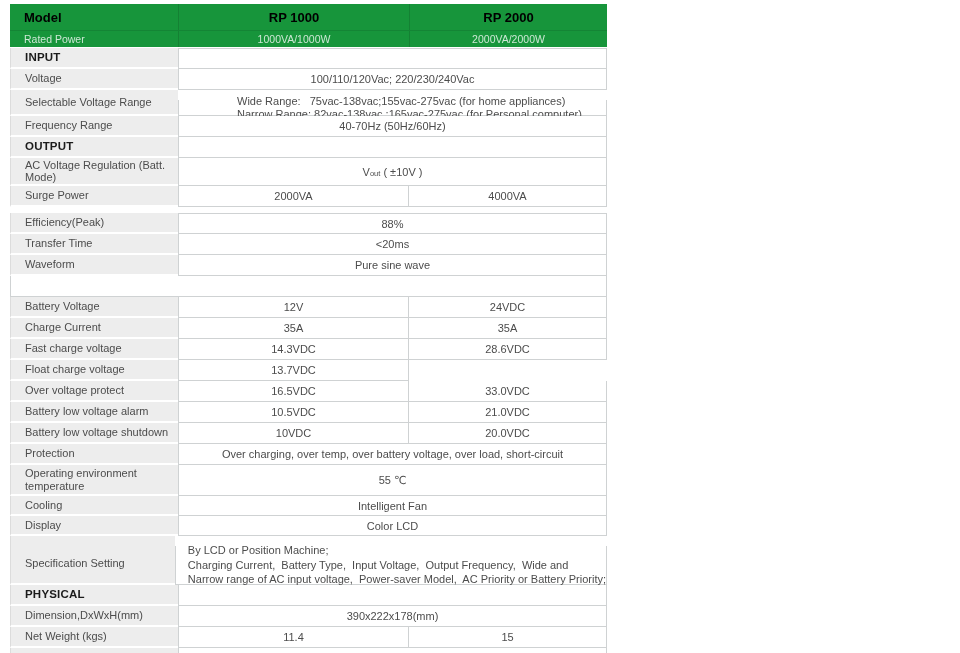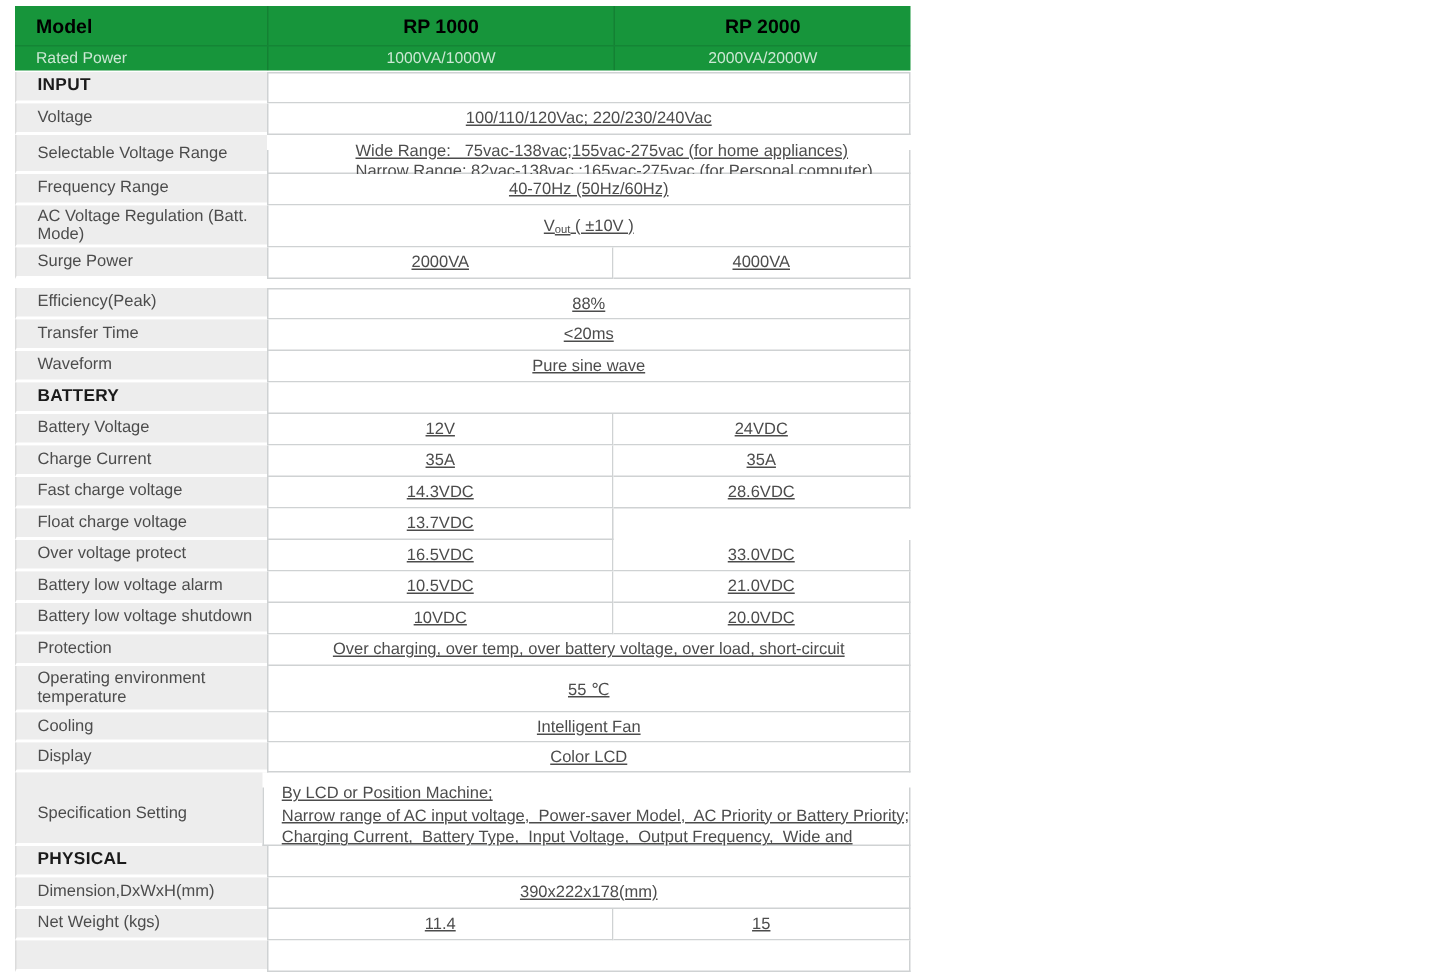--- a/index.html
+++ b/index.html
@@ -35,21 +35,21 @@
     display:flex; align-items:center;
     padding:1px 8px 1px 14px;
     font-size:11px; line-height:12.5px; color:#4c4c4c;
   }
   .section-label { font-weight:bold; font-size:11.5px; color:#1b1b1b; letter-spacing:0.2px; }
 
   .value {
     background:#ffffff;
     border-right:1px solid #cfd2d3; border-bottom:1px solid #cfd2d3;
     display:flex; align-items:center; justify-content:center;
-    font-size:11px; color:#4c4c4c; text-align:center;text-decoration:underline;
+    font-size:11px; color:#4c4c4c; text-align:center;
   }
   .vfirst { border-left:1px solid #cfd2d3; }
   .vfull  { flex:1; }
   .v1 { width:231px; flex:none; }
   .v2 { flex:1; }
   .bt { border-top:1px solid #cfd2d3; }
 
   .multiline { flex-direction:column; justify-content:center; align-items:flex-start; font-size:11px; line-height:13px;margin-top:10px; }
   .ml-center { padding-left:58px; }
   .ml-left   { padding-left:12px; line-height:14.5px; }
@@ -90,20 +90,24 @@
       <div class="value vfull vfirst multiline ml-center">
         <span class="pre">Wide Range:   75vac-138vac;155vac-275vac (for home appliances)</span>
         <span class="pre">Narrow Range: 82vac-138vac ;165vac-275vac (for Personal computer)</span>
       </div>
     </div>
     <div class="row h21">
       <div class="label">Frequency Range</div>
       <div class="value vfull vfirst">40-70Hz (50Hz/60Hz)</div>
     </div>
 
+    <div class="row h21">
+      <div class="label section-label">OUTPUT</div>
+      <div class="value vfull vfirst"></div>
+    </div>
     <div class="row h28">
       <div class="label">AC Voltage Regulation (Batt. Mode)</div>
       <div class="value vfull vfirst">
         <span>V</span>
           <sub class="vsub">out</sub>
           <span class="pre"> ( ±10V )</span>
       </div>
     </div>
     <div class="row h21">
       <div class="label">Surge Power</div>
@@ -120,21 +124,20 @@
     <div class="row h21">
       <div class="label">Transfer Time</div>
       <div class="value vfull vfirst">&lt;20ms</div>
     </div>
     <div class="row h21">
       <div class="label">Waveform</div>
       <div class="value vfull vfirst">Pure sine wave</div>
     </div>
 
     <div class="row h21">
-      <div class="label section-label">BATTERY</div>
       <div class="value vfull vfirst"></div>
     </div>
     <div class="row h21">
       <div class="label">Battery Voltage</div>
       <div class="value v1 vfirst">12V</div>
       <div class="value v2">24VDC</div>
     </div>
     <div class="row h21">
       <div class="label">Charge Current</div>
       <div class="value v1 vfirst">35A</div>
@@ -177,22 +180,22 @@
       <div class="value vfull vfirst">Intelligent Fan</div>
     </div>
     <div class="row h20">
       <div class="label">Display</div>
       <div class="value vfull vfirst">Color LCD</div>
     </div>
     <div class="row h49">
       <div class="label" style="align-items:flex-start; padding-top:21px;">Specification Setting</div>
       <div class="value vfull vfirst multiline ml-left">
         <span class="pre">By LCD or Position Machine;</span>
+        <span class="pre">Charging Current,  Battery Type,  Input Voltage,  Output Frequency,  Wide and</span>
         <span class="pre">Narrow range of AC input voltage,  Power-saver Model,  AC Priority or Battery Priority;</span>
-        <span class="pre">Charging Current,  Battery Type,  Input Voltage,  Output Frequency,  Wide and</span>
       </div>
     </div>
 
     <div class="row h21">
       <div class="label section-label">PHYSICAL</div>
       <div class="value vfull vfirst"></div>
     </div>
     <div class="row h21">
       <div class="label">Dimension,DxWxH(mm)</div>
       <div class="value vfull vfirst">390x222x178(mm)</div>

